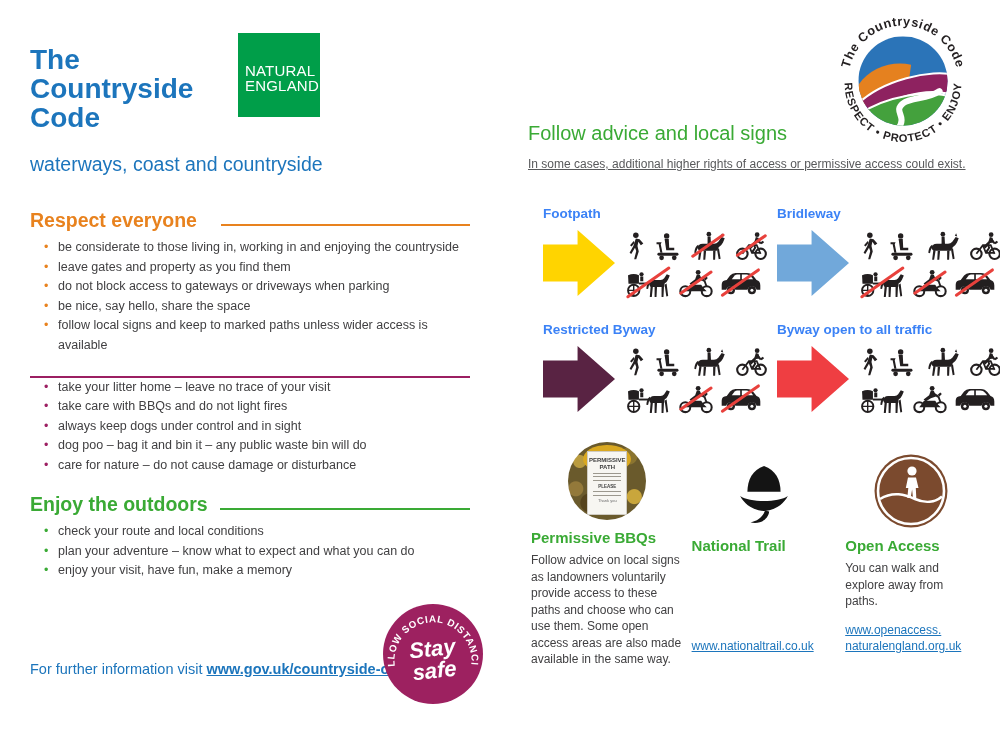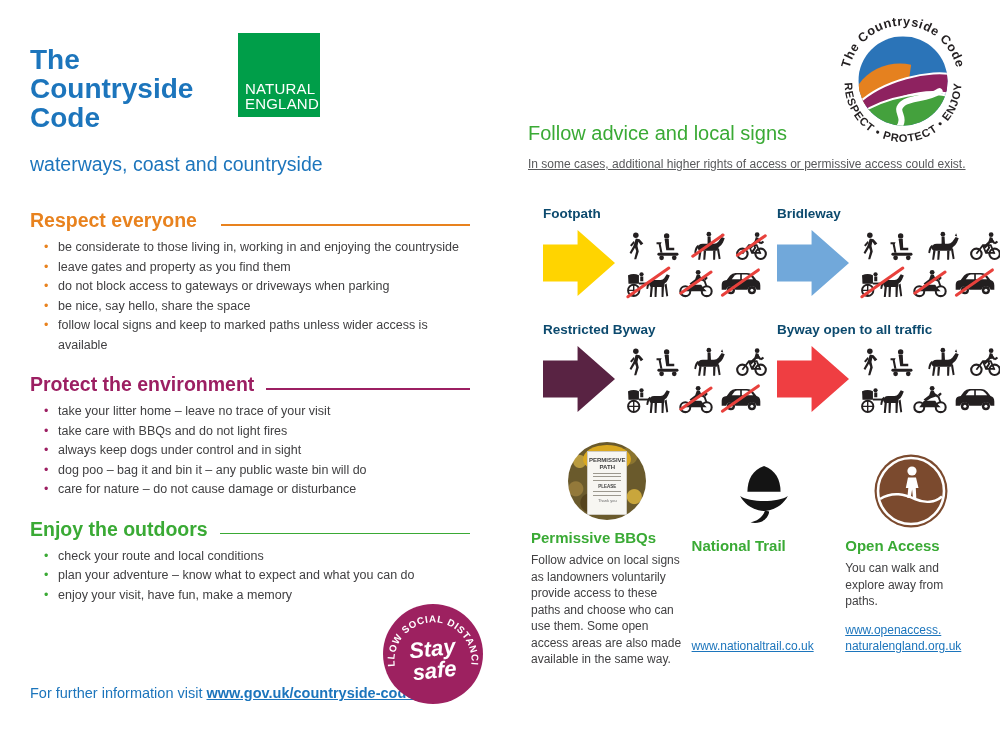--- a/index.html
+++ b/index.html
@@ -2,21 +2,21 @@
 <html><head>
 <meta charset="utf-8">
 <style>
   html,body{margin:0;padding:0;background:#ffffff;}
   .page{position:relative;width:1000px;height:710px;background:#fff;overflow:hidden;
         font-family:"Liberation Sans","DejaVu Sans",sans-serif;}
   
   .title{position:absolute;left:30px;top:26px;color:#1c75bc;font-size:28px;font-weight:bold;line-height:29px;}
   .title span{display:block;}
   .ne-logo{position:absolute;left:238px;top:33px;width:82px;height:84px;background:#009e49;}
-  .ne-logo .ne-text{position:absolute;left:7px;bottom:6px;color:#fff;font-size:15px;line-height:15px;letter-spacing:.2px;}
+  .ne-logo .ne-text{position:absolute;left:7px;bottom:24px;color:#fff;font-size:15px;line-height:15px;letter-spacing:.2px;}
   .ne-logo .ne-text span{display:block;}
   .roundel{position:absolute;left:836px;top:14px;width:134px;height:134px;}
   .roundel-top-text{font-size:12.5px;font-weight:bold;fill:#231f20;letter-spacing:.6px;}
   .roundel-bottom-text{font-size:11px;font-weight:bold;fill:#231f20;letter-spacing:.8px;}
   
   .col-left{position:absolute;left:30px;top:0;width:442px;}
   .col-right{position:absolute;left:528px;top:0;width:448px;}
   .intro{margin-top:152px;color:#1c75bc;font-size:19.5px;line-height:25px;}
   .intro span{display:block;}
   
@@ -32,21 +32,21 @@
   .badge-arc{font-size:9.8px;font-weight:bold;fill:#fff;letter-spacing:.7px;}
   .badge-main{font-size:22px;font-weight:bold;font-style:italic;fill:#fff;text-anchor:middle;}
   
   .footer{margin-top:80px;color:#1c75bc;font-size:14.5px;}
   .footer a{color:#1c75bc;font-weight:bold;text-decoration:underline;}
   
   .advice-title{margin-top:120px;color:#3aaa35;font-size:20px;font-weight:normal;line-height:26px;}
   .advice-note{margin-top:10px;color:#58595b;font-size:12px;line-height:16px;text-decoration:underline;}
   #categories{margin-top:34px;display:grid;grid-template-columns:234px auto;row-gap:24px;padding-left:15px;}
   .category{width:218px;}
-  .cat-label{color:#0c4a6e;font-size:13.5px;font-weight:bold;margin:0 0 7px 0;}
+  .cat-label{color:#3b82f6;font-size:13.5px;font-weight:bold;margin:0 0 7px 0;}
   .cat-body{display:flex;align-items:flex-start;}
   .arrow{width:72px;height:66px;flex:0 0 72px;margin-top:2px;
          clip-path:polygon(0% 22%,48% 22%,48% 0%,100% 50%,48% 100%,48% 78%,0% 78%);}
   .icon-rows{display:flex;flex-direction:column;gap:5px;margin-left:10px;margin-top:1px;}
   .icon-row{display:flex;gap:9px;}
   .icon-row.second{gap:6px;}
   .icon-cell{position:relative;height:32px;display:flex;align-items:flex-end;}
   .pictogram{height:30px;display:block;}
   .ico-walker{width:20px}.ico-mobility-scooter{width:27px}.ico-horse-rider{width:36px}
   .ico-cyclist{width:33px}.ico-horse-carriage{width:47px}.ico-motorcycle{width:36px}.ico-car{width:42px}
@@ -213,21 +213,20 @@
           <li>be considerate to those living in, working in and enjoying the countryside</li>
           <li>leave gates and property as you find them</li>
           <li>do not block access to gateways or driveways when parking</li>
           <li>be nice, say hello, share the space</li>
           <li>follow local signs and keep to marked paths unless wider access is available</li>
         </ul>
     </div>
 
     <div class="section" style="--sc: #9c1f62;">
       <div class="sec-h" style="color: rgb(156, 31, 98);">
-        <span>Protect the environment</span>
         <span class="rule"></span>
       </div>
       <ul>
           <li>take your litter home – leave no trace of your visit</li>
           <li>take care with BBQs and do not light fires</li>
           <li>always keep dogs under control and in sight</li>
           <li>dog poo – bag it and bin it – any public waste bin will do</li>
           <li>care for nature – do not cause damage or disturbance</li>
         </ul>
     </div>

